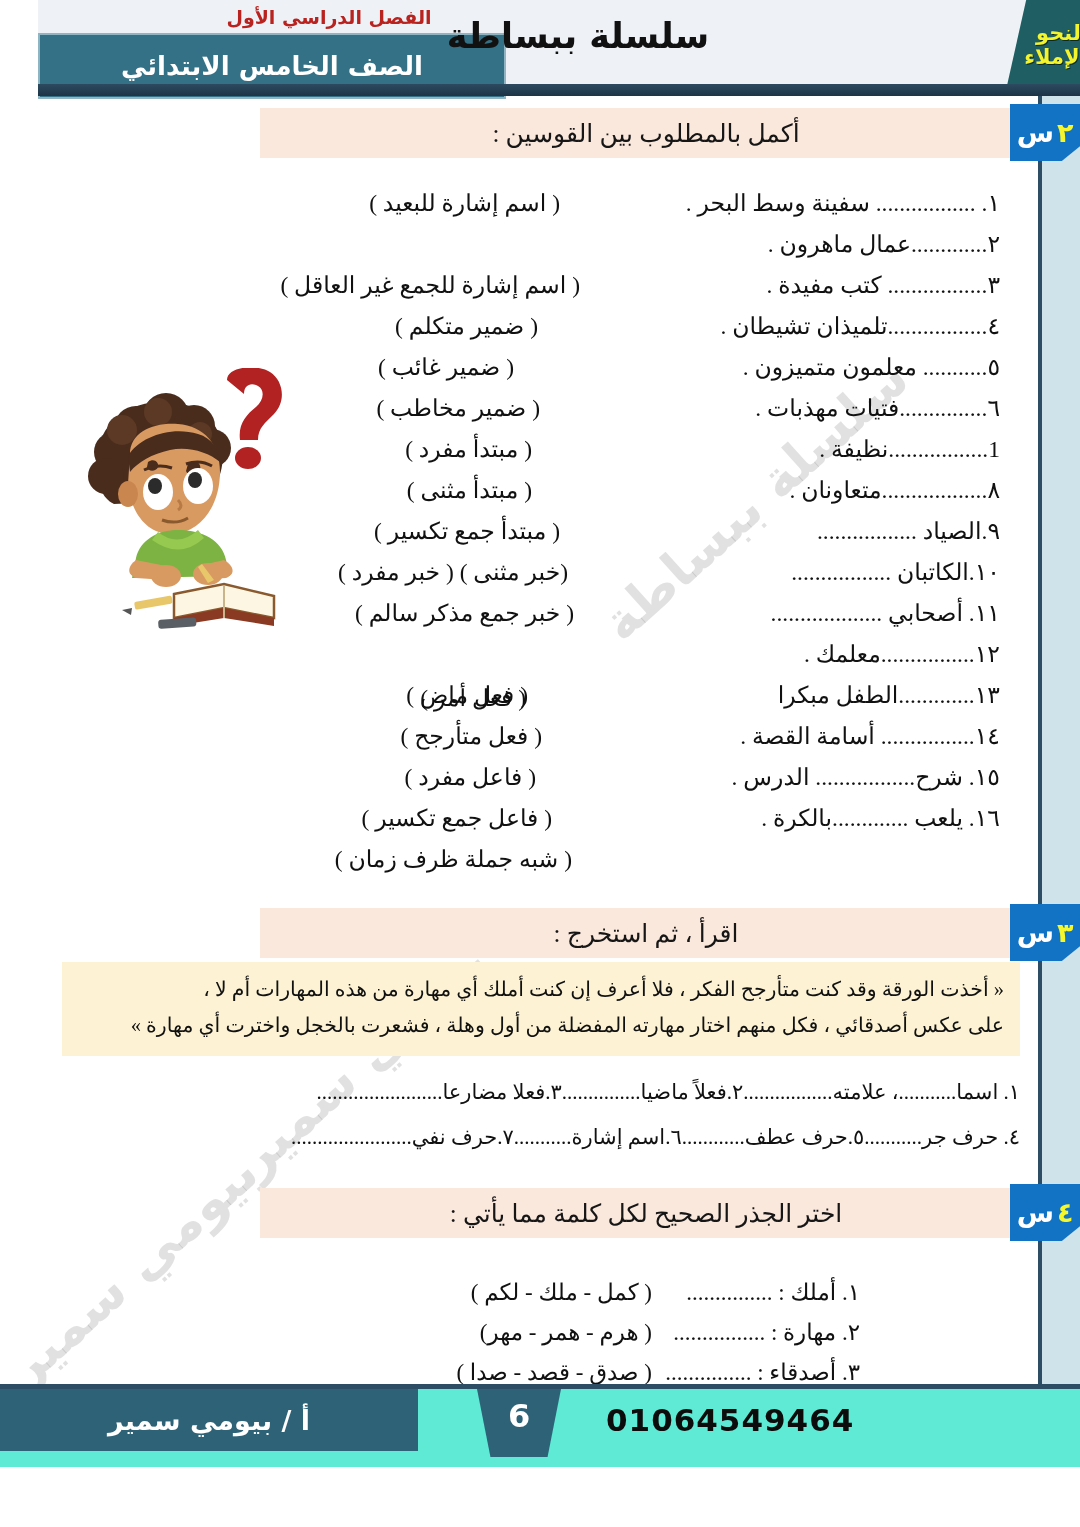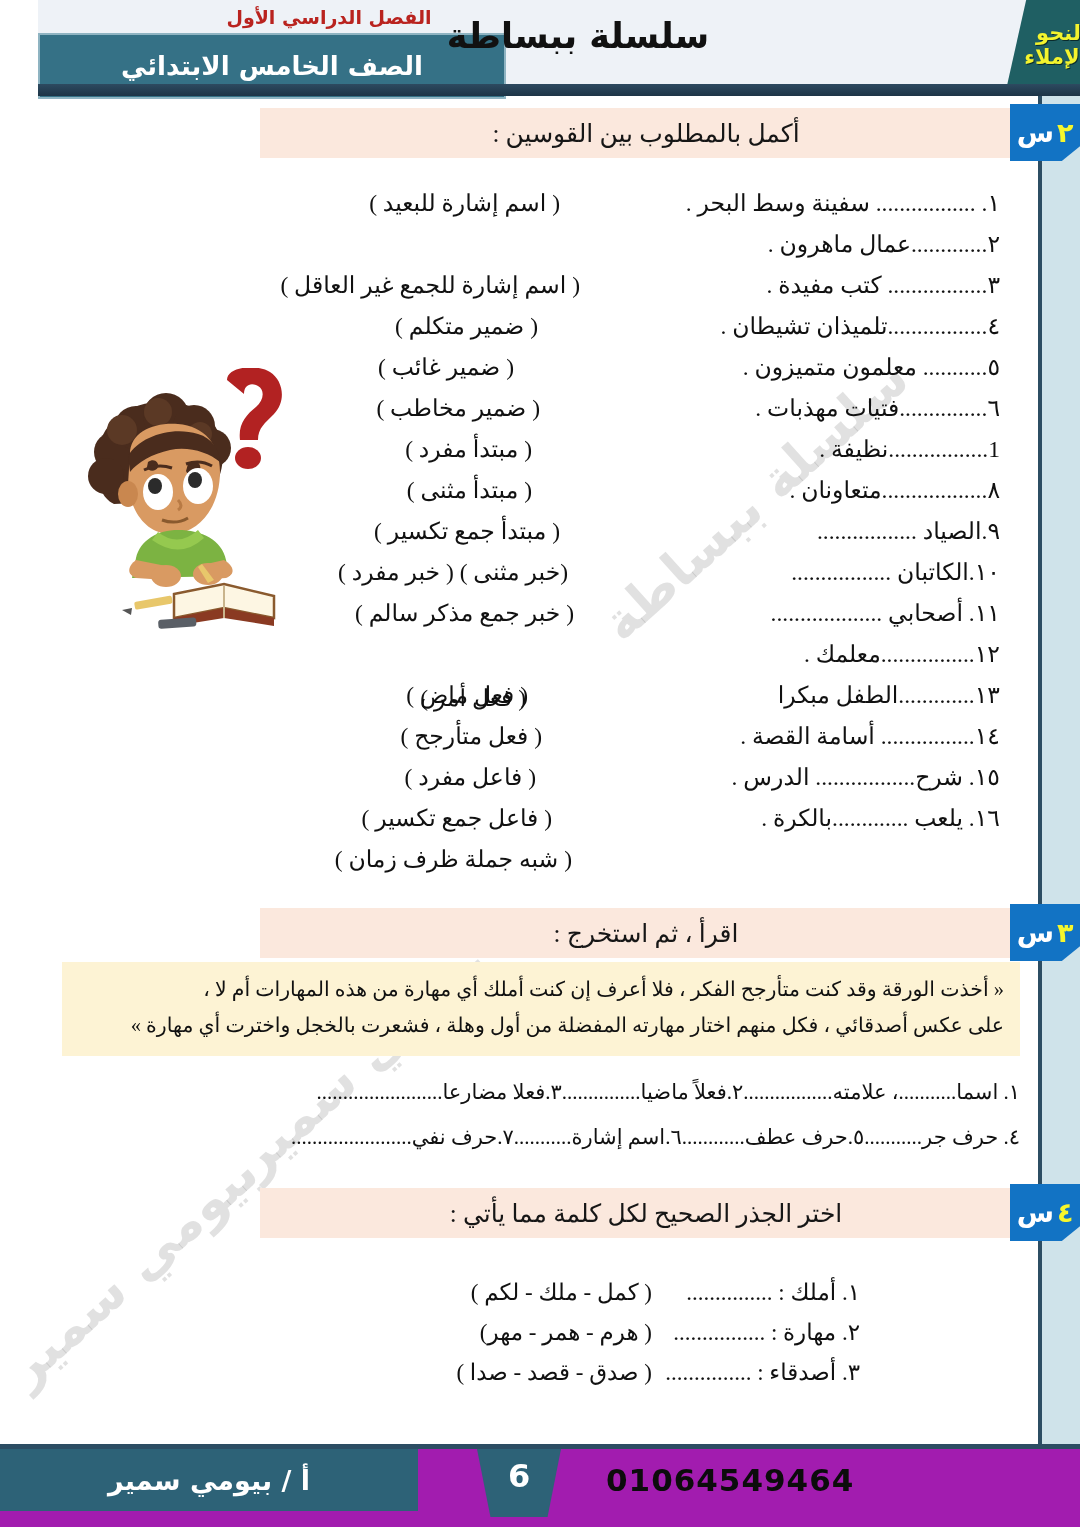--- a/index.html
+++ b/index.html
@@ -271,24 +271,24 @@
   .q4-choices {
     position: absolute;
     right: 390px;
     white-space: nowrap;
   }
 
   
   .footer {
     position: absolute;
     left: 0;
-    top: 1444px;
+    top: 1384px;
     width: 1080px;
     height: 83px;
-    background: #a21caf;
+    background: #5eead4;
   }
   .footer-topline {
     position: absolute;
     top: 0;
     left: 0;
     width: 1080px;
     height: 5px;
     background: #2c4d63;
   }
   .teacher-box {

